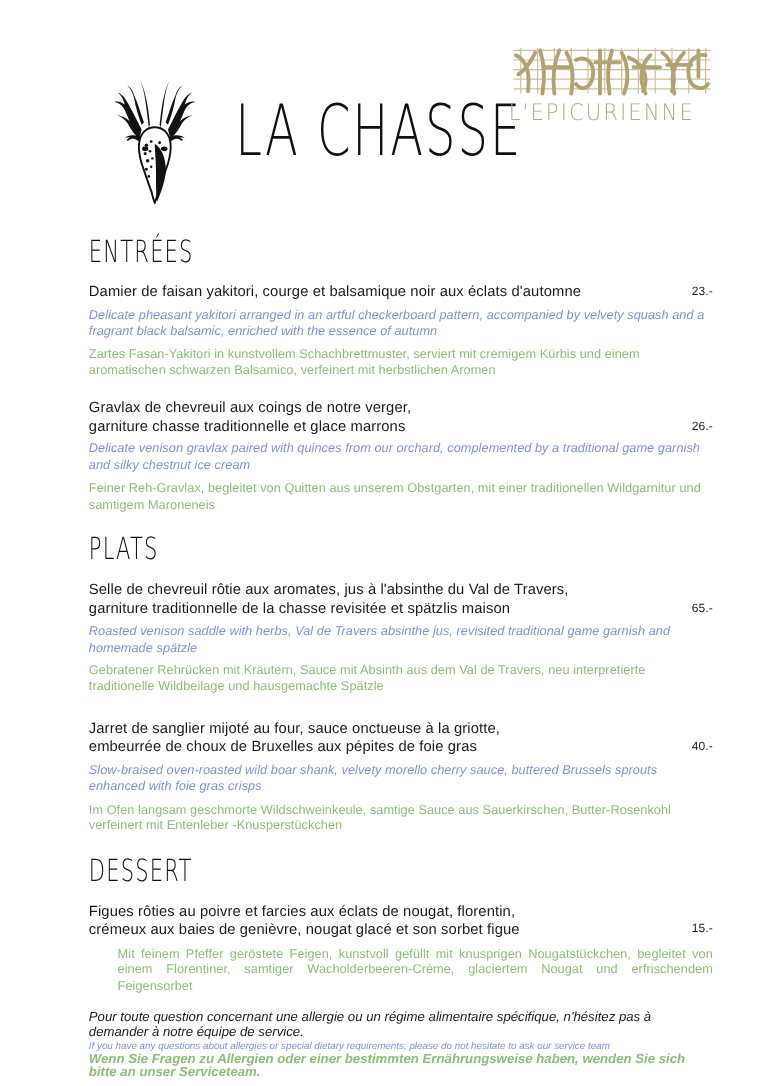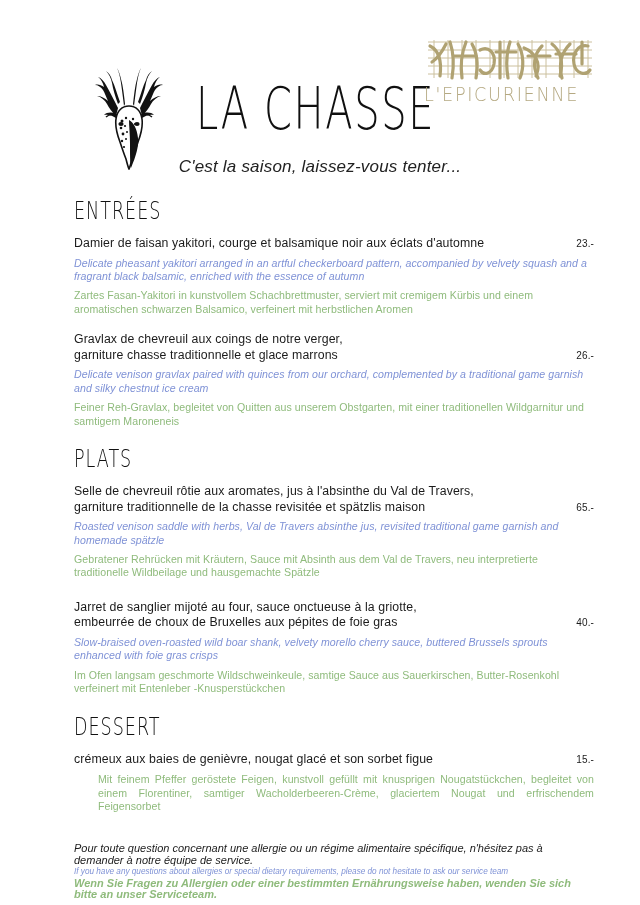--- a/index.html
+++ b/index.html
@@ -249,21 +249,20 @@
           <path d="M128 8 C136 14 140 26 136 40"></path>
           <path d="M146 8 C138 16 134 28 138 42"></path>
           <path d="M132 18 H152"></path>
           <path d="M164 10 C154 8 148 18 150 28 C152 38 162 40 166 34"></path>
           <path d="M158 6 V28"></path>
         </g>
       </svg>
       <div class="epic-word">L'EPICURIENNE</div>
     </div>
 
-    <div class="tagline">C'est la saison, laissez-vous tenter...</div>
   </div>
 
   <div class="content">
 
     <div class="section">
       <div class="section-heading">ENTRÉES</div>
 
       <div class="dish">
         <div class="dish-fr">
           <span class="fr-line">Damier de faisan yakitori, courge et balsamique noir aux éclats d'automne</span>
@@ -306,20 +305,21 @@
         <div class="dish-en">Slow-braised oven-roasted wild boar shank, velvety morello cherry sauce, buttered Brussels sprouts enhanced with foie gras crisps</div>
         <div class="dish-de">Im Ofen langsam geschmorte Wildschweinkeule, samtige Sauce aus Sauerkirschen, Butter-Rosenkohl verfeinert mit Entenleber -Knusperstückchen</div>
       </div>
     </div>
 
     <div class="section">
       <div class="section-heading">DESSERT</div>
 
       <div class="dish">
         <div class="dish-fr">
+          <span class="fr-line">Figues rôties au poivre et farcies aux éclats de nougat, florentin,</span>
           <span class="fr-line">crémeux aux baies de genièvre, nougat glacé et son sorbet figue</span>
           <span class="price">15.-</span>
         </div>
         <div class="dish-de justify">Mit feinem Pfeffer geröstete Feigen, kunstvoll gefüllt mit knusprigen Nougatstückchen, begleitet von einem Florentiner, samtiger Wacholderbeeren-Crème, glaciertem Nougat und erfrischendem Feigensorbet</div>
       </div>
     </div>
 
   </div>
 
   <div class="footer">

